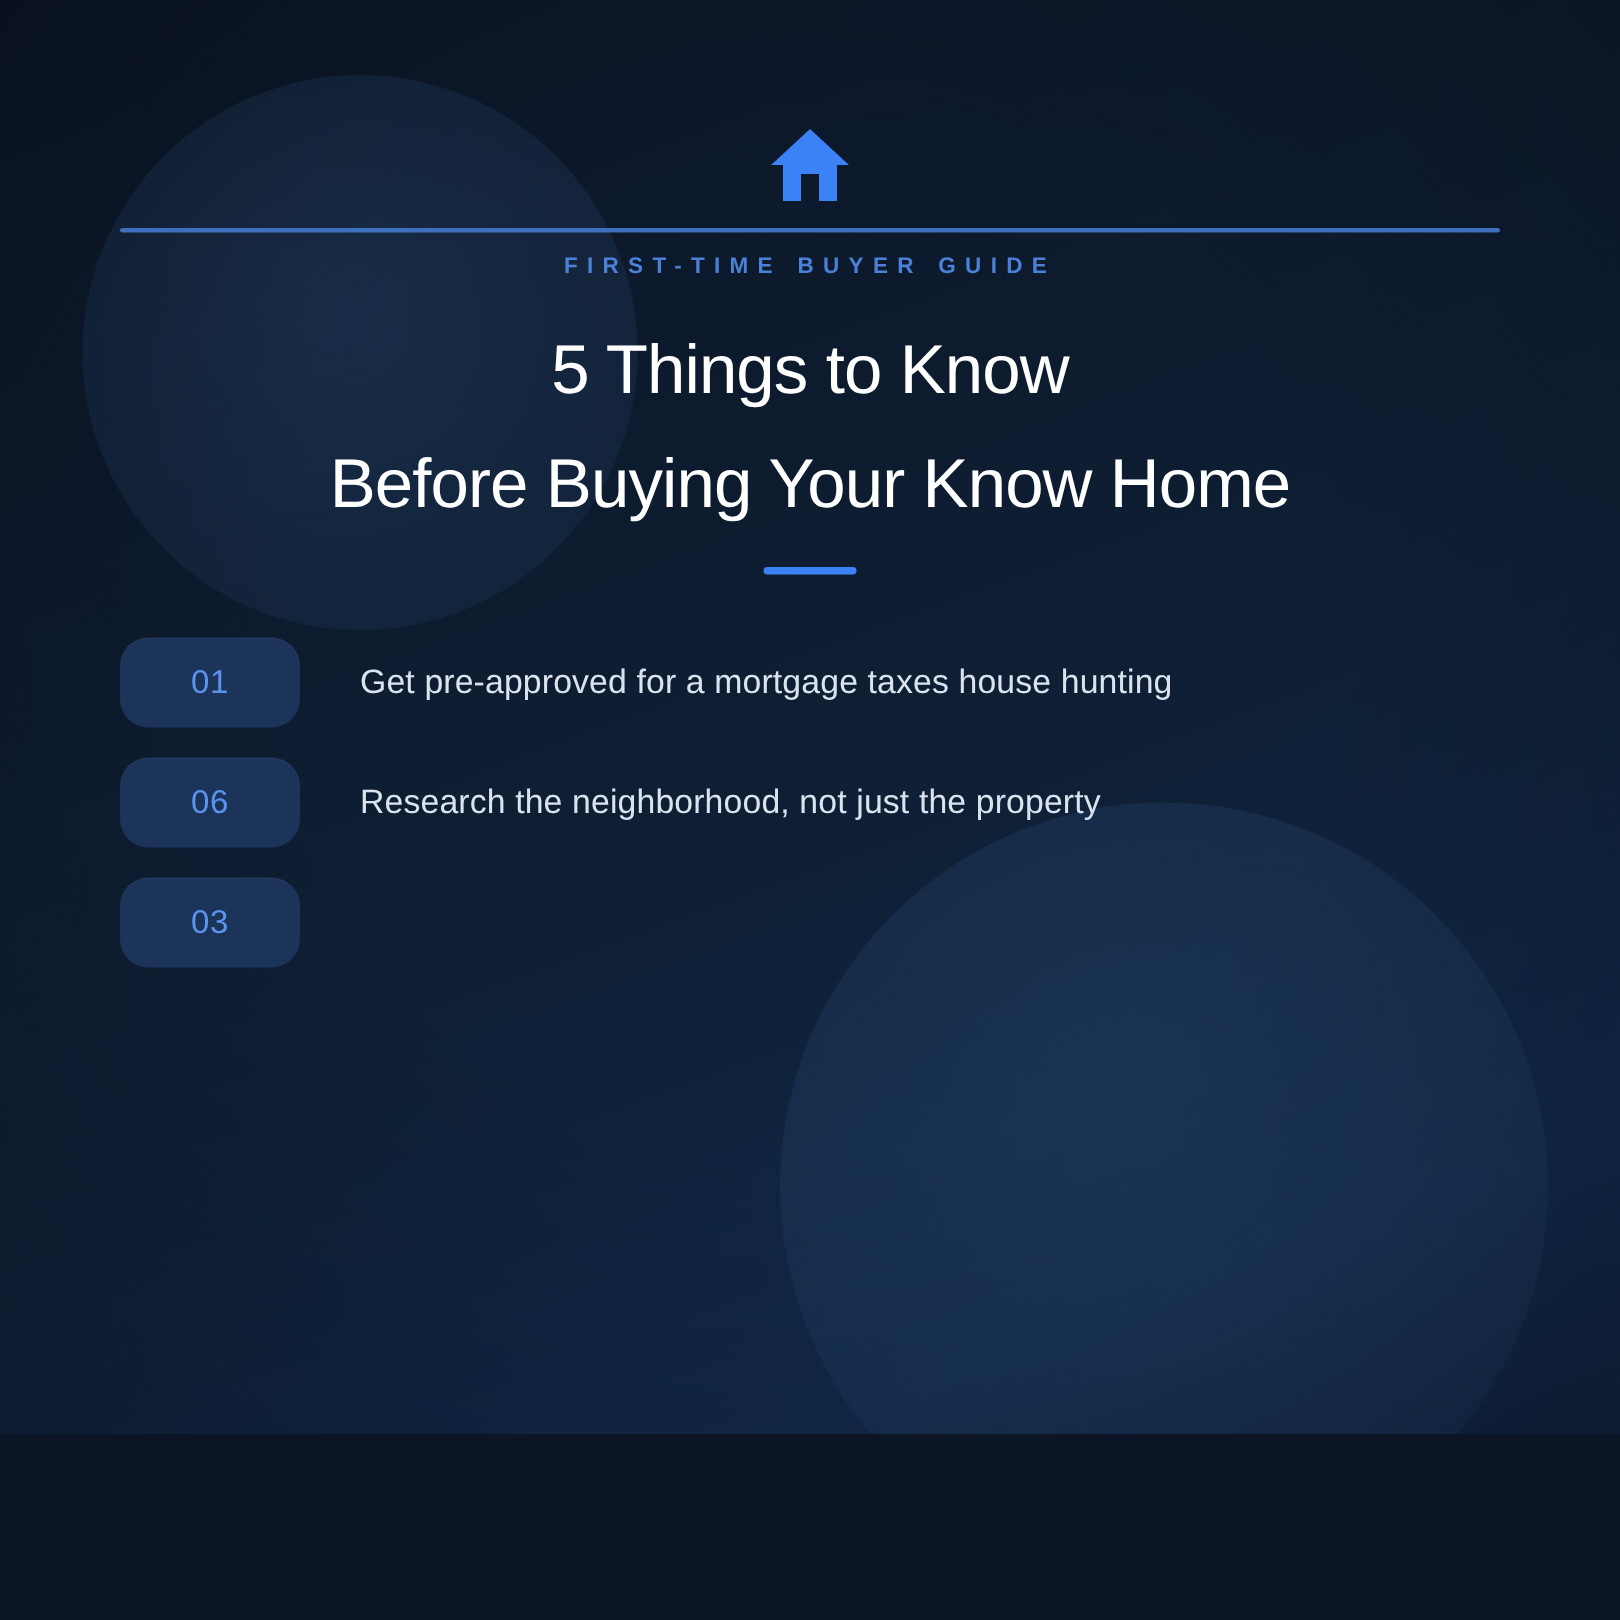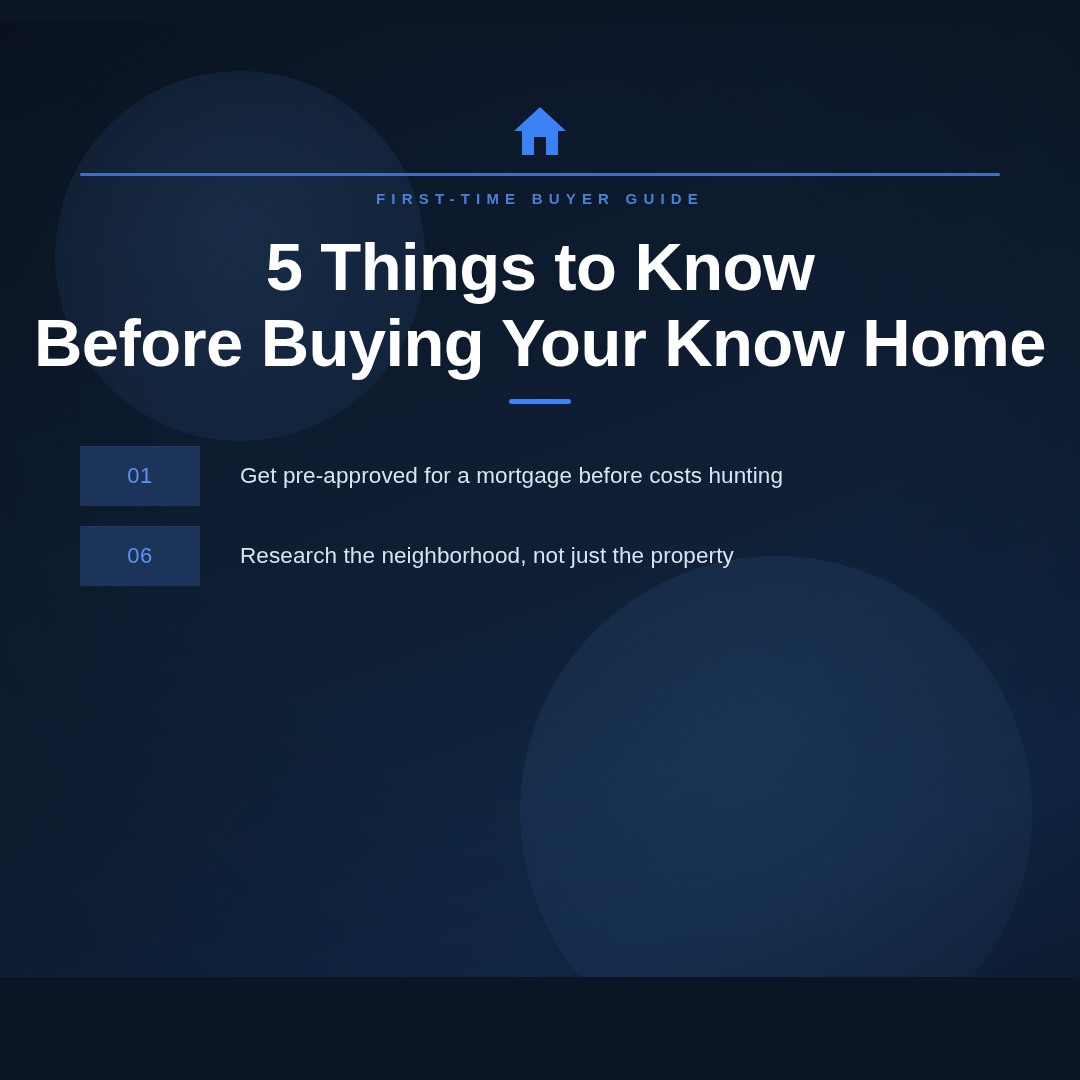--- a/index.html
+++ b/index.html
@@ -12,21 +12,20 @@
     -webkit-font-smoothing: antialiased;
   }
 
   .poster {
     position: relative;
     width: 1080px;
     height: 956px;
     overflow: hidden;
     background:
       linear-gradient(160deg, #0b1526 0%, #0d1b2e 35%, #0f2138 62%, #12294a 85%, #10233f 100%);
-    margin-top: 21px;
   }
 
   
   .bg-circle {
     position: absolute;
     border-radius: 50%;
     pointer-events: none;
   }
   .bg-circle.top-left {
     left: 55px;
@@ -88,23 +87,23 @@
     text-transform: uppercase;
   }
 
   .headline {
     position: absolute;
     left: 0;
     right: 0;
     top: 208px;
     text-align: center;
     color: #ffffff;
-    font-size: 67px;
+    font-size: 46px;
     line-height: 76px;
-    font-weight: 700;
+    font-weight: 400;
     letter-spacing: -0.6px;
   }
   .headline .line { display: block; white-space: nowrap; }
 
   .accent-bar {
     position: absolute;
     left: 50%;
     top: 378px;
     transform: translateX(-50%);
     width: 62px;
@@ -125,21 +124,21 @@
     align-items: center;
     height: 60px;
     margin-bottom: 20px;
   }
   .tip-row:last-child { margin-bottom: 0; }
 
   .tip-chip {
     flex: 0 0 auto;
     width: 120px;
     height: 60px;
-    border-radius: 1px;
+    border-radius: 19px;
     background: #1c3459;
     display: flex;
     align-items: center;
     justify-content: center;
     font-size: 22px;
     font-weight: 400;
     color: #5b93f0;
     letter-spacing: 0.5px;
     box-shadow: inset 0 1px 0 rgba(255,255,255,0.04);
   }
@@ -180,28 +179,29 @@
       <span class="line">5 Things to Know</span>
       <span class="line">Before Buying Your Know Home</span>
     </div>
 
     <div class="accent-bar"></div>
 
     <div class="tips">
 
       <div class="tip-row">
         <div class="tip-chip">01</div>
-        <div class="tip-text">Get pre-approved for a mortgage before costs hunting</div>
+        <div class="tip-text">Get pre-approved for a mortgage taxes house hunting</div>
       </div>
 
       <div class="tip-row">
         <div class="tip-chip">06</div>
         <div class="tip-text">Research the neighborhood, not just the property</div>
       </div>
 
       <div class="tip-row">
+        <div class="tip-chip">03</div>
       </div>
 
 
     </div>
 
   </div>
 </div>
 
 </body></html>

